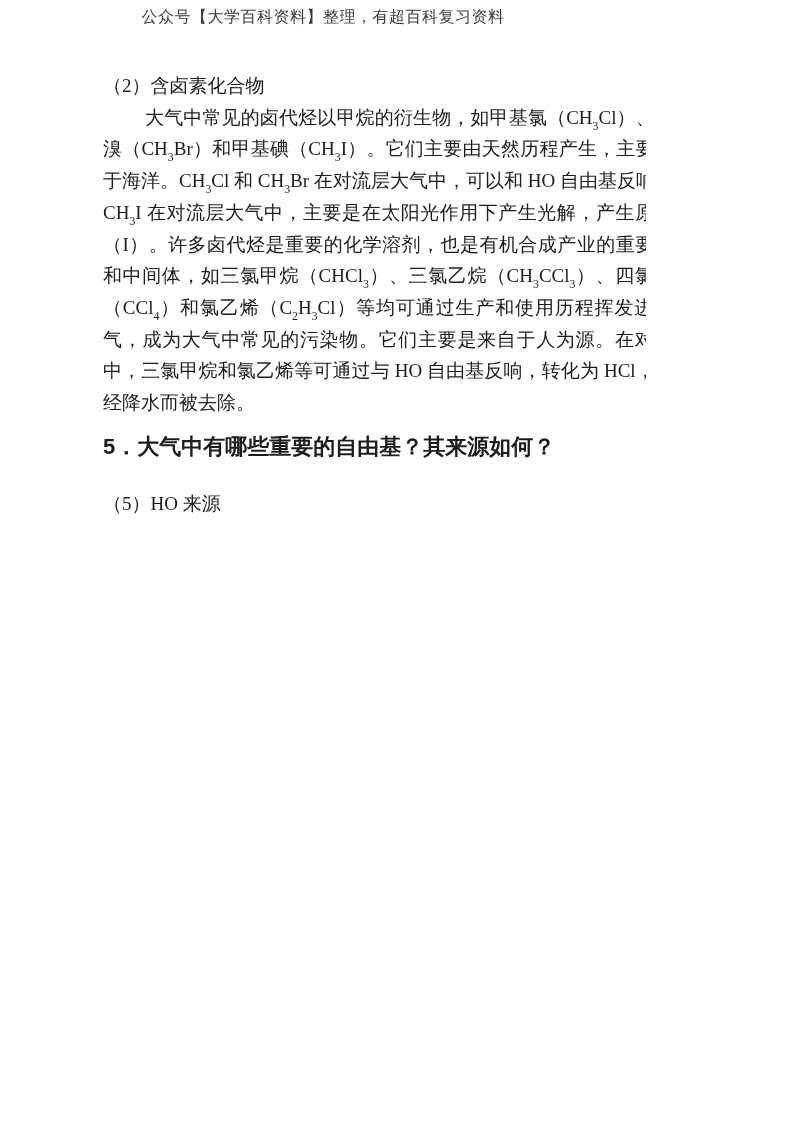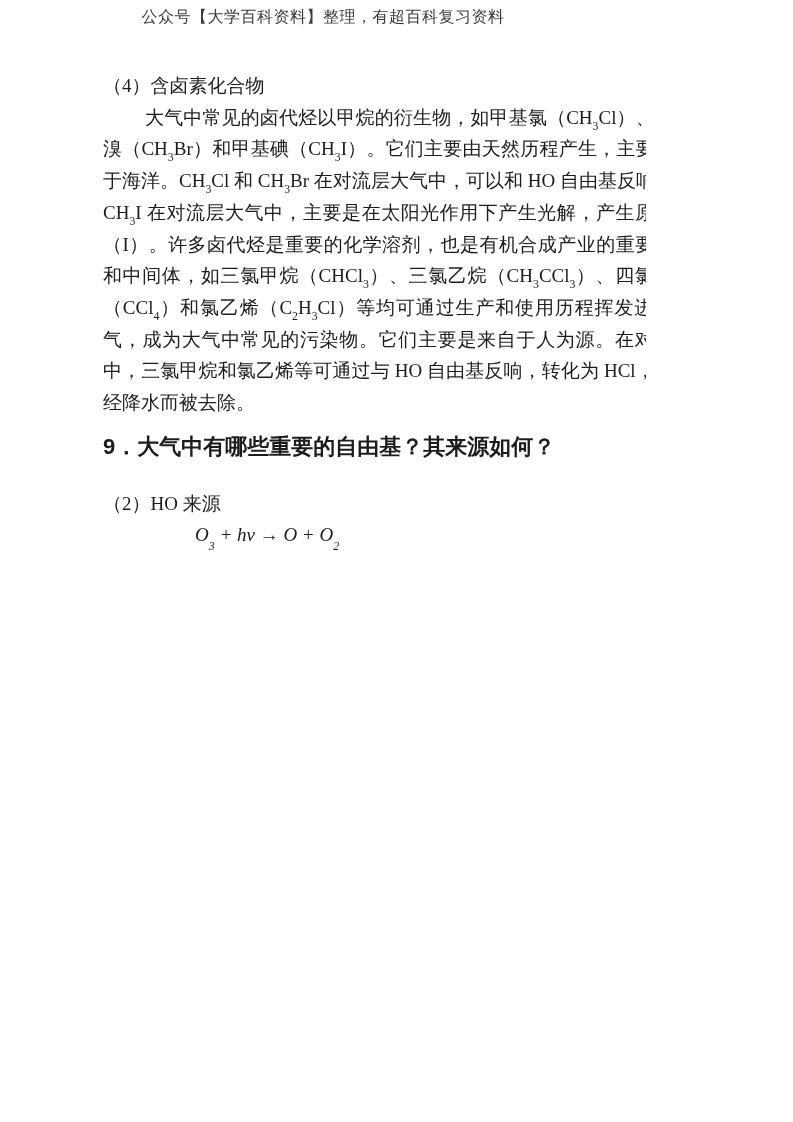--- a/index.html
+++ b/index.html
@@ -58,27 +58,26 @@
 </style>
 </head>
 <body>
 
 <div class="page">
   <div class="page-header">公众号【大学百科资料】整理，有超百科复习资料</div>
 
   <div class="content">
 
 
-    <p class="para">（4）含卤素化合物</p>
+    <p class="para">（2）含卤素化合物</p>
 
 
     <p class="para indent">大气中常见的卤代烃以甲烷的衍生物，如甲基氯（CH<sub>3</sub>Cl）、甲基溴（CH<sub>3</sub>Br）和甲基碘（CH<sub>3</sub>I）。它们主要由天然历程产生，主要来自于海洋。CH<sub>3</sub>Cl 和 CH<sub>3</sub>Br 在对流层大气中，可以和 HO 自由基反响。而 CH<sub>3</sub>I 在对流层大气中，主要是在太阳光作用下产生光解，产生原子碘（I）。许多卤代烃是重要的化学溶剂，也是有机合成产业的重要原料和中间体，如三氯甲烷（CHCl<sub>3</sub>）、三氯乙烷（CH<sub>3</sub>CCl<sub>3</sub>）、四氯化碳（CCl<sub>4</sub>）和氯乙烯（C<sub>2</sub>H<sub>3</sub>Cl）等均可通过生产和使用历程挥发进入大气，成为大气中常见的污染物。它们主要是来自于人为源。在对流层中，三氯甲烷和氯乙烯等可通过与 HO 自由基反响，转化为 HCl，然后经降水而被去除。</p>
 
 
-    <h2 class="heading">9．大气中有哪些重要的自由基？其来源如何？</h2>
+    <h2 class="heading">5．大气中有哪些重要的自由基？其来源如何？</h2>
 
 
-    <p class="para">（2）HO 来源</p>
+    <p class="para">（5）HO 来源</p>
 
 
-    <p class="para equation">O<sub>3</sub> + hv → O + O<sub>2</sub></p>
   </div>
 </div>
 
 </body></html>

